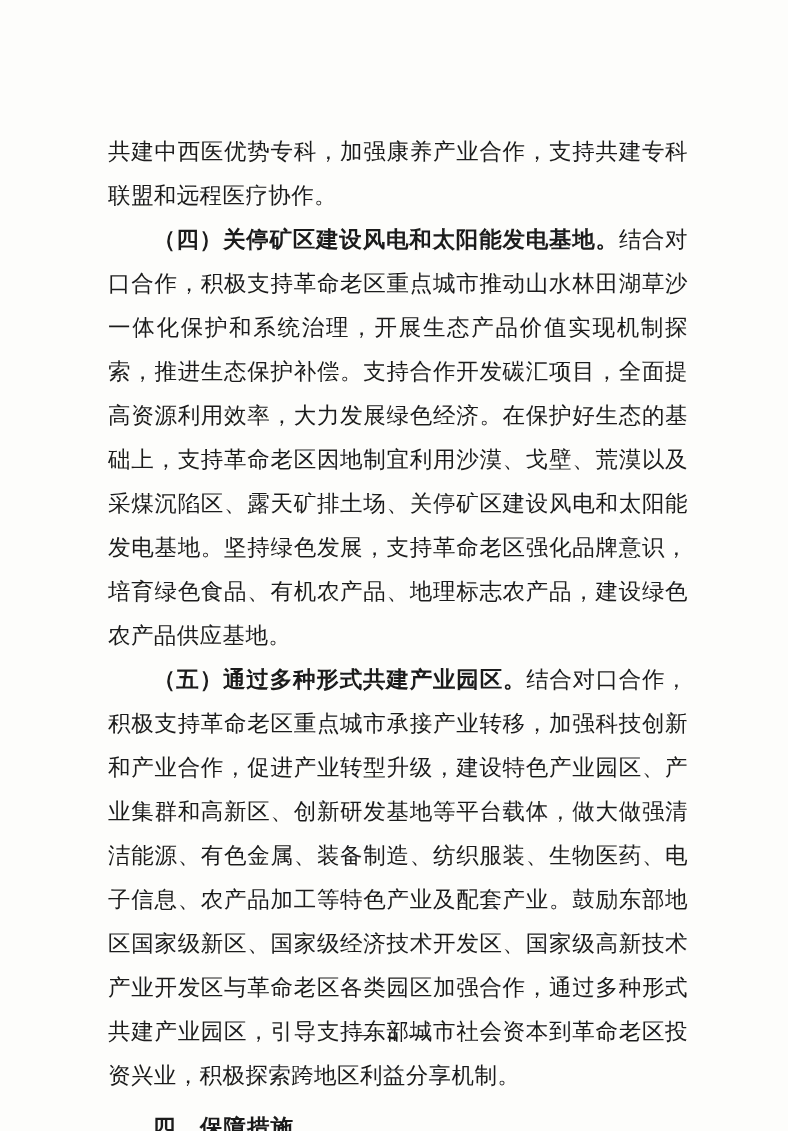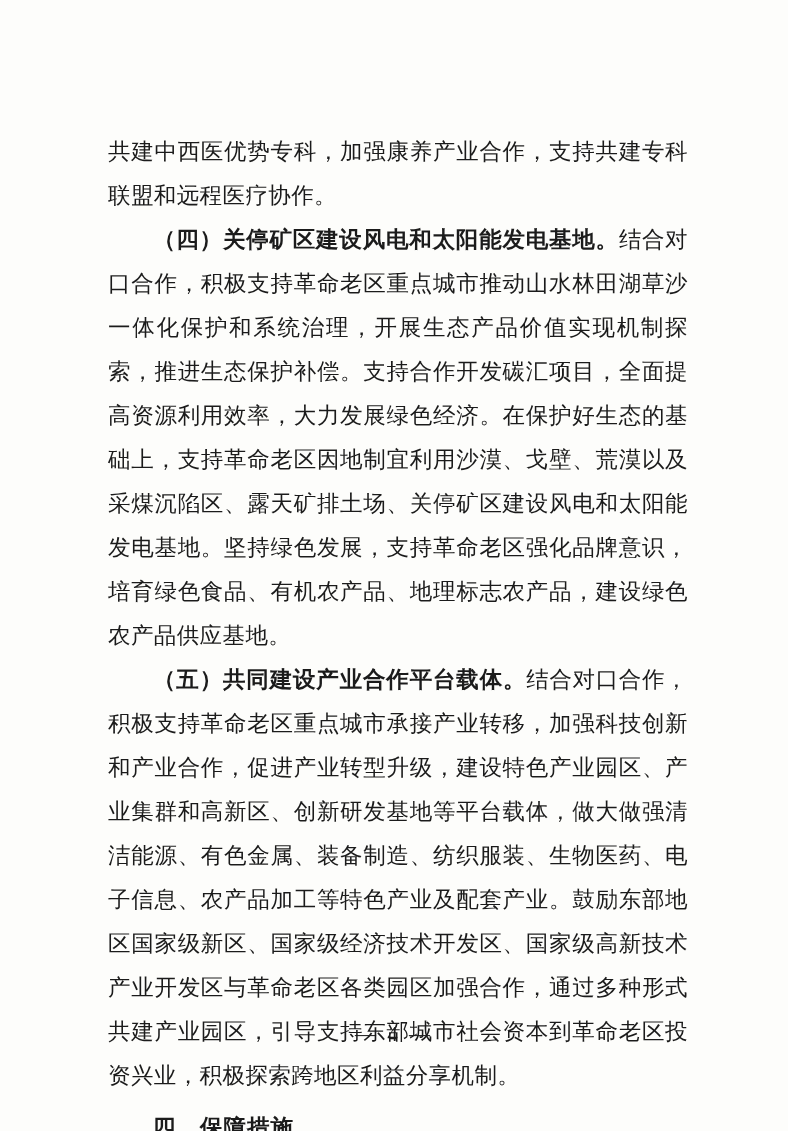--- a/index.html
+++ b/index.html
@@ -72,21 +72,21 @@
 <body>
 
 <div class="page">
 
   <div class="doc-body">
 
     <p class="para"><span>共建中西医优势专科，加强康养产业合作，支持共建专科联盟和远程医疗协作。</span></p>
 
     <p class="para indent"><span class="lead">（四）关停矿区建设风电和太阳能发电基地。</span><span>结合对口合作，积极支持革命老区重点城市推动山水林田湖草沙一体化保护和系统治理，开展生态产品价值实现机制探索，推进生态保护补偿。支持合作开发碳汇项目，全面提高资源利用效率，大力发展绿色经济。在保护好生态的基础上，支持革命老区因地制宜利用沙漠、戈壁、荒漠以及采煤沉陷区、露天矿排土场、关停矿区建设风电和太阳能发电基地。坚持绿色发展，支持革命老区强化品牌意识，培育绿色食品、有机农产品、地理标志农产品，建设绿色农产品供应基地。</span></p>
 
-    <p class="para indent"><span class="lead">（五）共同建设产业合作平台载体。</span><span>结合对口合作，积极支持革命老区重点城市承接产业转移，加强科技创新和产业合作，促进产业转型升级，建设特色产业园区、产业集群和高新区、创新研发基地等平台载体，做大做强清洁能源、有色金属、装备制造、纺织服装、生物医药、电子信息、农产品加工等特色产业及配套产业。鼓励东部地区国家级新区、国家级经济技术开发区、国家级高新技术产业开发区与革命老区各类园区加强合作，通过多种形式共建产业园区，引导支持东部城市社会资本到革命老区投资兴业，积极探索跨地区利益分享机制。</span></p>
+    <p class="para indent"><span class="lead">（五）通过多种形式共建产业园区。</span><span>结合对口合作，积极支持革命老区重点城市承接产业转移，加强科技创新和产业合作，促进产业转型升级，建设特色产业园区、产业集群和高新区、创新研发基地等平台载体，做大做强清洁能源、有色金属、装备制造、纺织服装、生物医药、电子信息、农产品加工等特色产业及配套产业。鼓励东部地区国家级新区、国家级经济技术开发区、国家级高新技术产业开发区与革命老区各类园区加强合作，通过多种形式共建产业园区，引导支持东部城市社会资本到革命老区投资兴业，积极探索跨地区利益分享机制。</span></p>
 
     <div class="spacer-sm"></div>
 
     <p class="heading">四、保障措施</p>
 
   </div>
 
   <div class="page-number">— 4 —</div>
 
 </div>

